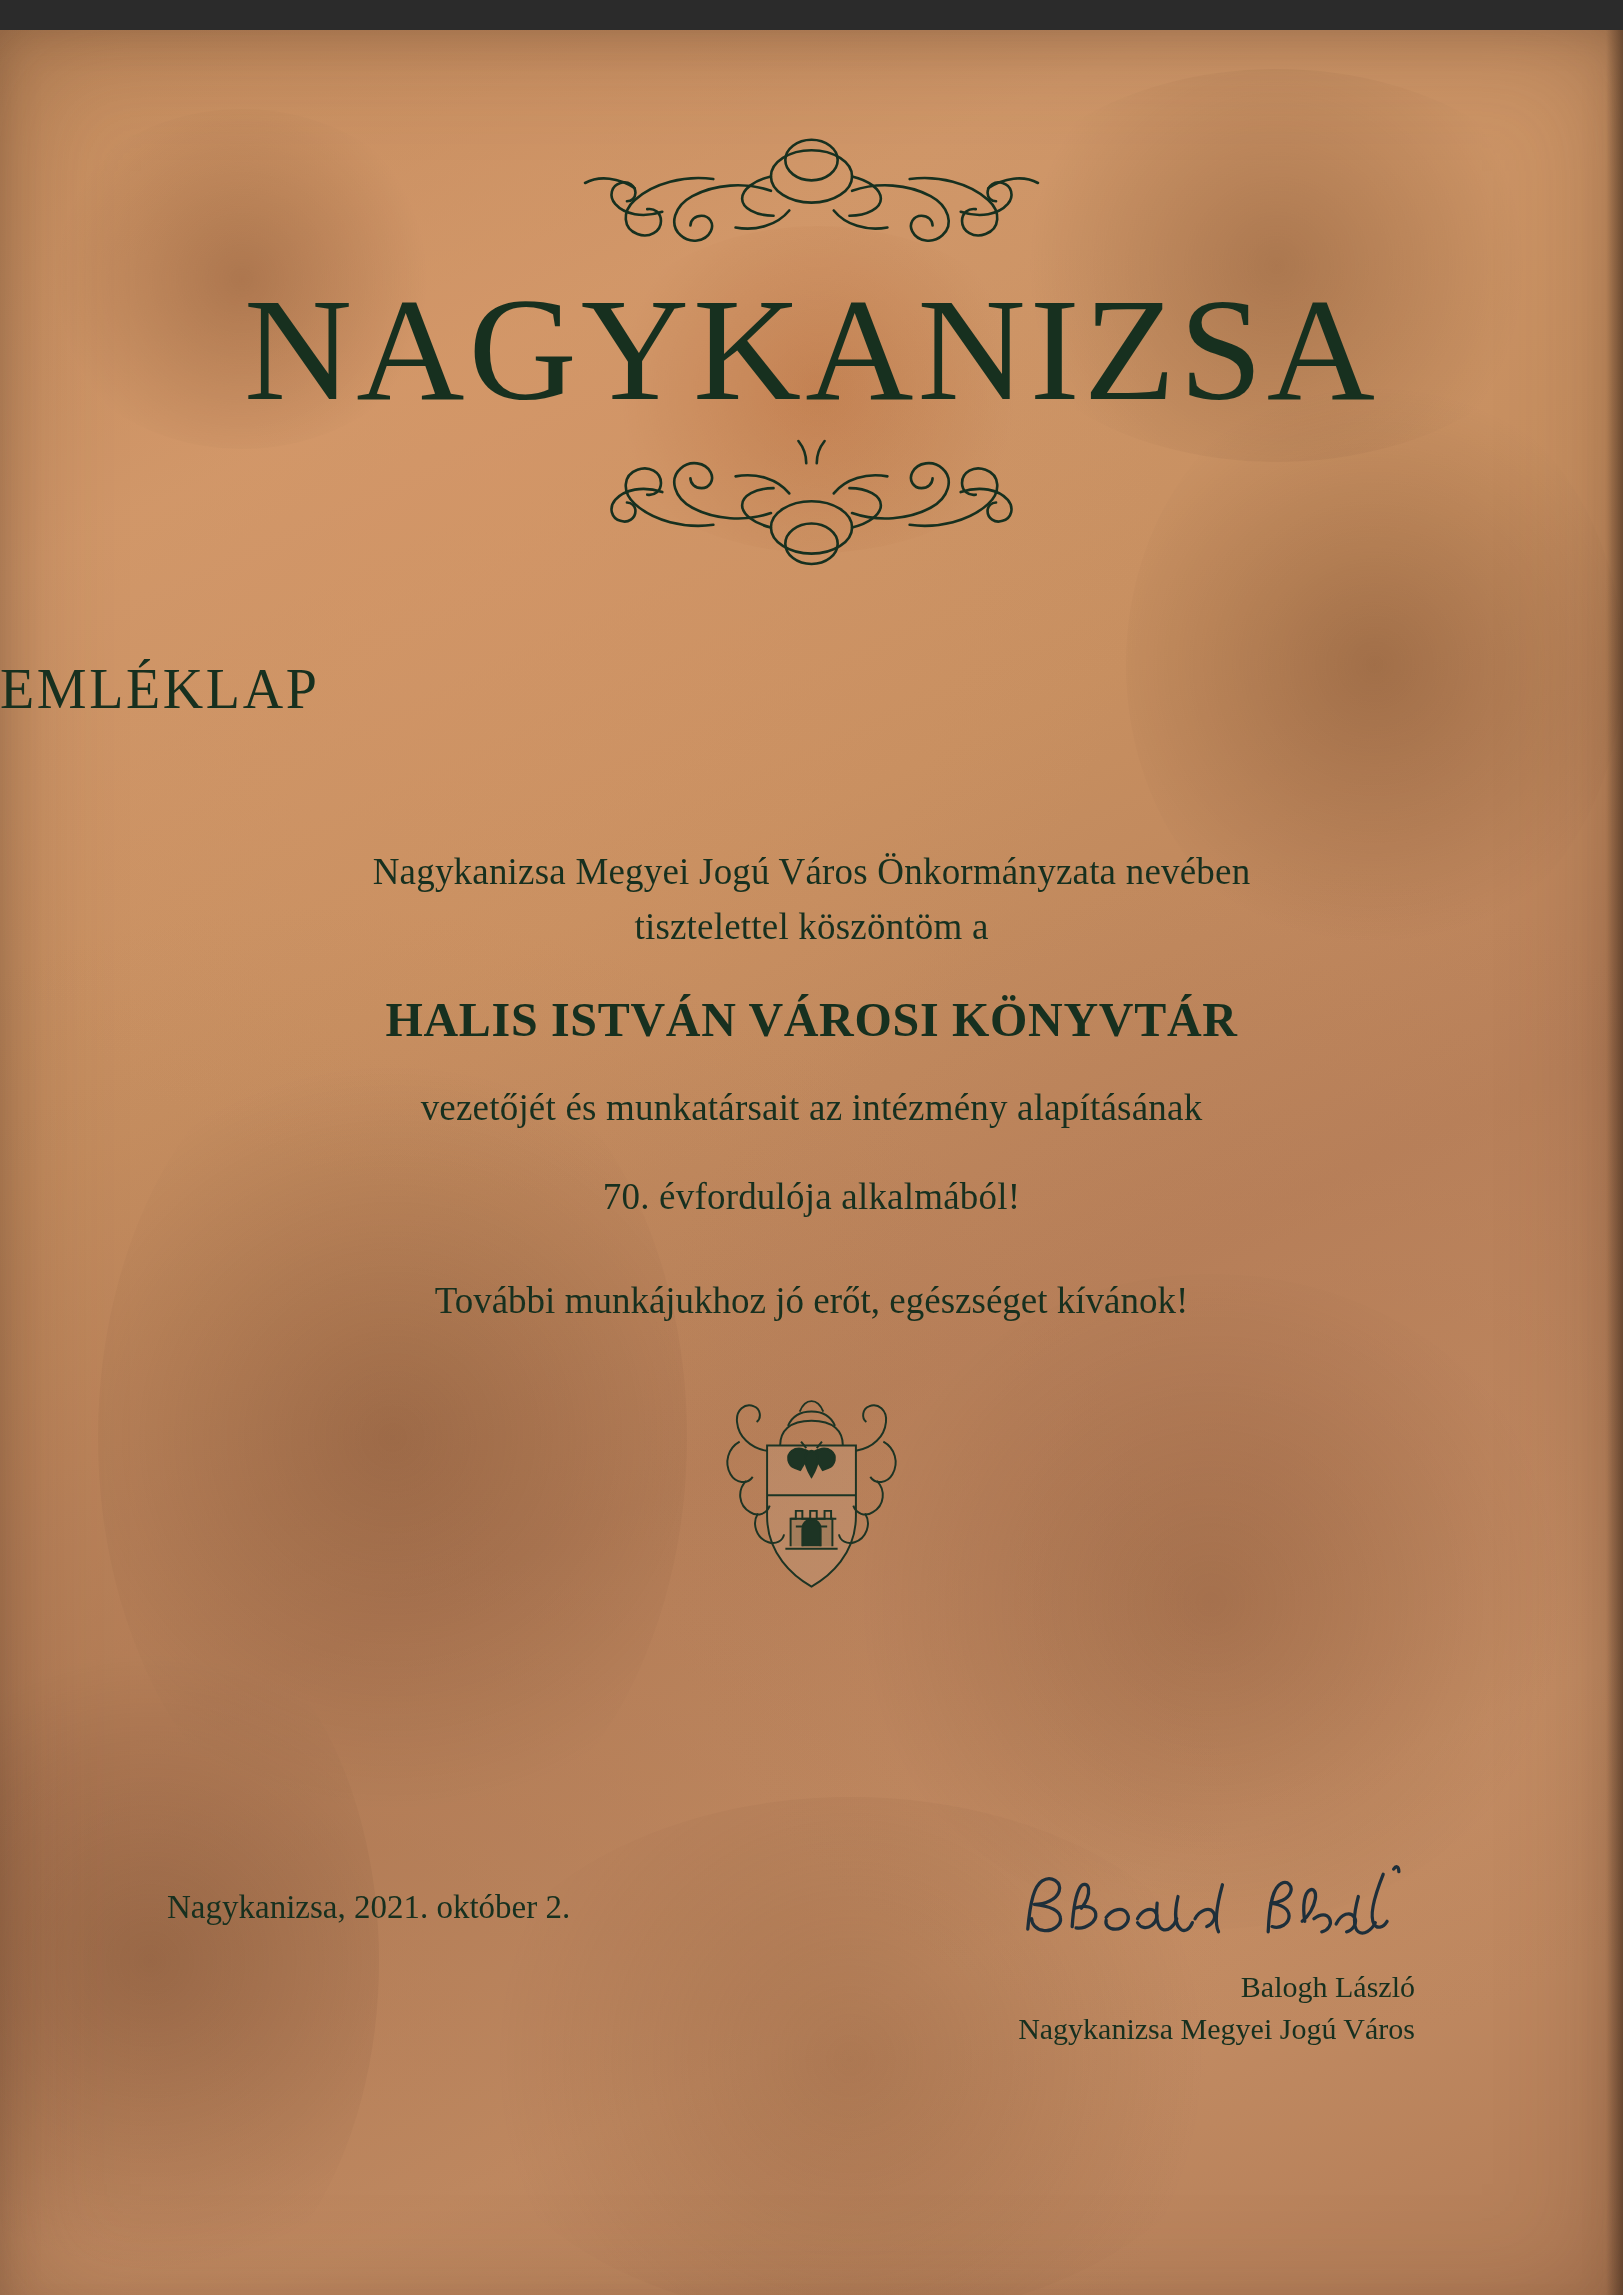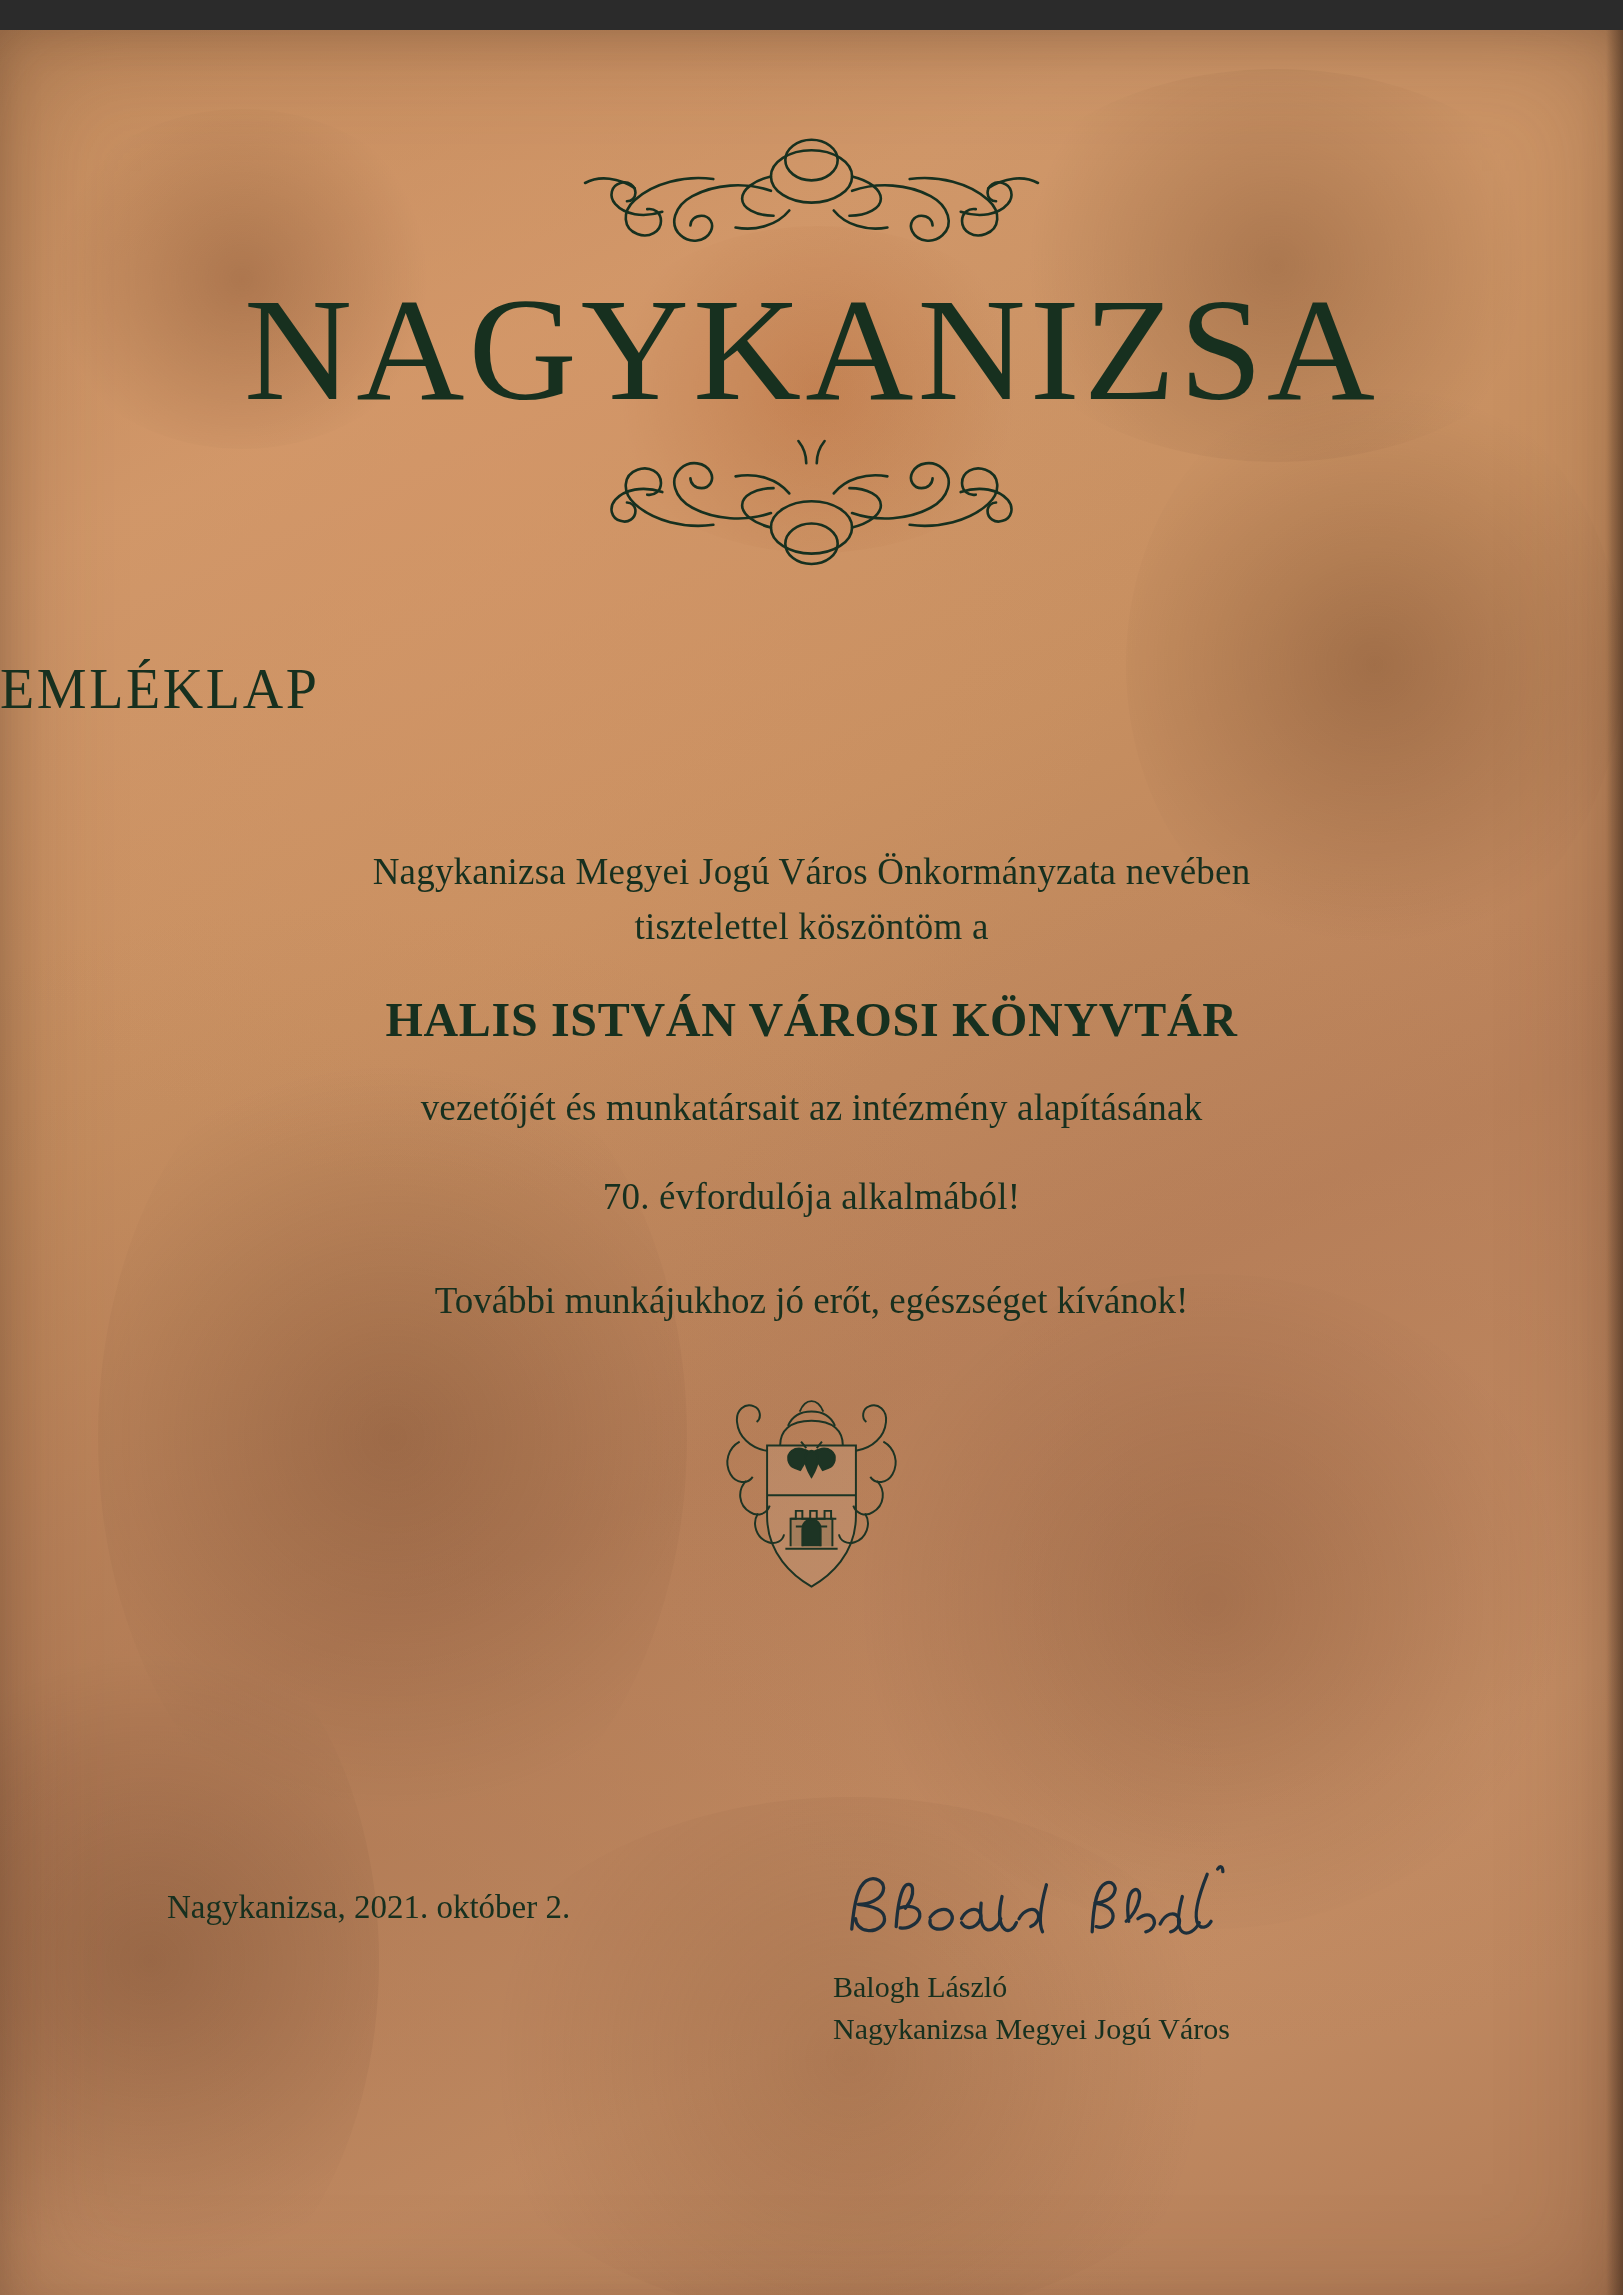--- a/index.html
+++ b/index.html
@@ -111,38 +111,38 @@
 
   .crest-wrap {
     margin-top: 63px;
     text-align: center;
     line-height: 0;
   }
 
   
   .footer {
     position: absolute;
-    left: 0; right: 5px;
+    left: 0; right: 12px;
     top: 1846px;
     height: 275px;
   }
   .place-date {
     position: absolute;
     left: 167px;
     top: 13px;
     font-size: 33px;
     color: #17301f;
     white-space: nowrap;
   }
   .sign-block {
     position: absolute;
     right: 196px;
     top: -19.6px;
     width: 589px;
-    text-align: left;
+    text-align: right;
   }
   .signature { line-height: 0; }
   .sign-name {
     font-size: 30px;
     line-height: 1.38;
     color: #17301f;
     margin-top: 11.8px;
   }
   .sign-name div { white-space: nowrap; }
 </style>

